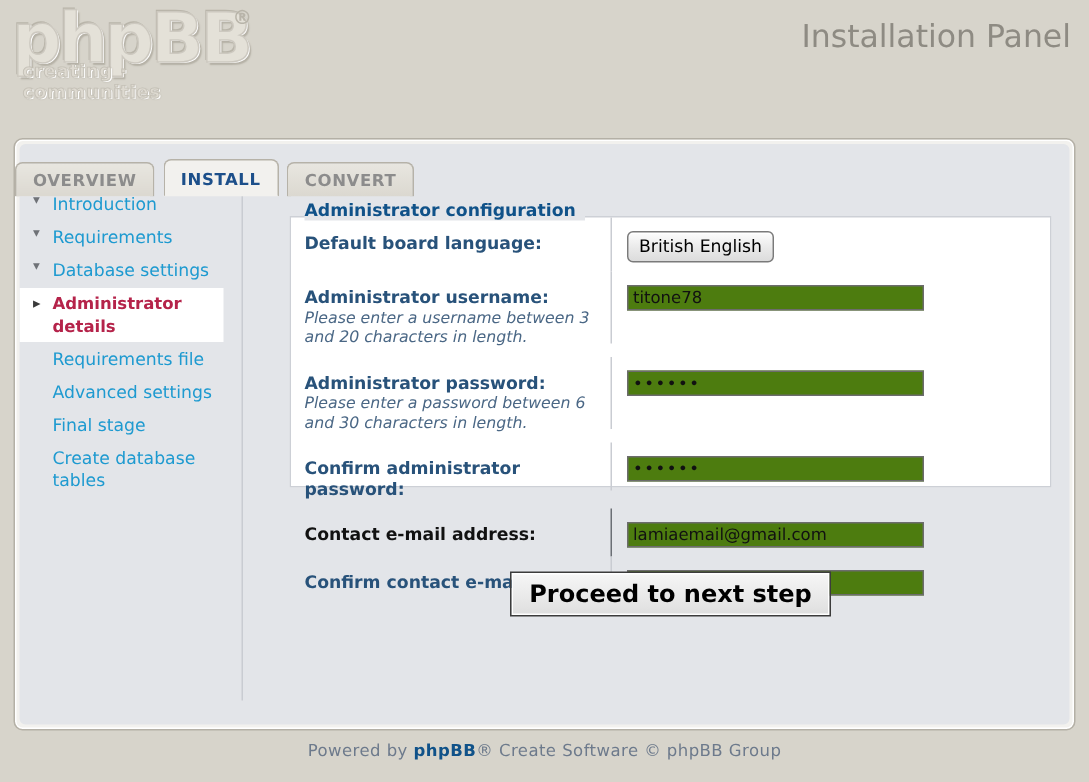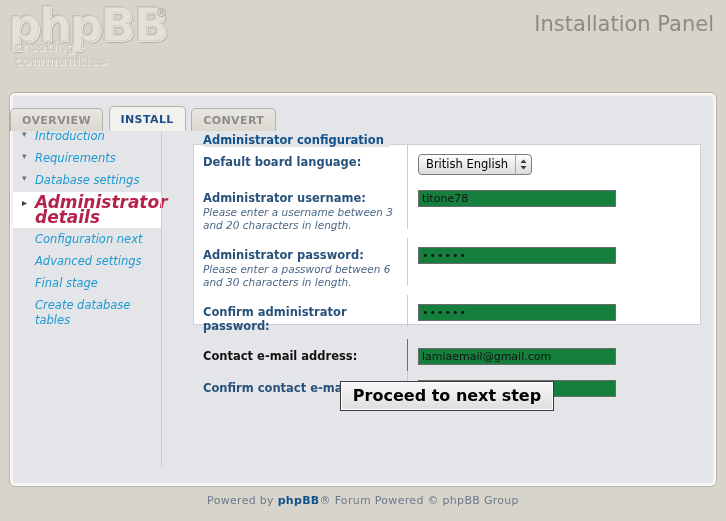--- a/index.html
+++ b/index.html
@@ -154,45 +154,44 @@
     background: #c9ccd2;
   }
   .nav-item {
     position: relative;
     padding: 3px 6px 3px 22px;
     font-size: 11.5px;
     color: #1e9ad0;
     line-height: 15px;
     cursor: pointer;
     margin-bottom: 1px;
-    font-style: italic;
   }
   .nav-item .marker {
     position: absolute;
     left: 9px;
     top: 4px;
     width: 8px;
     height: 8px;
     color: #7c7f85;
     font-size: 9px;
     line-height: 8px;
   }
   .nav-item.done .marker::before {
     content: "\25BE";
     color: #6f7277;
     font-size: 9px;
   }
   .nav-item.active {
     background: #ffffff;
     color: #b5234a;
     font-weight: bold;
-    width: 148px;
+    width: 136px;
     box-sizing: border-box;
     padding-left: 22px;
-    font-size: 17px;
+    font-size: 11px;
   }
   .nav-item.active .marker::before {
     content: "\25B8";
     color: #3a3a3a;
     font-size: 10px;
     position: absolute;
     left: 0px;
     top: 3px;
   }
   .nav-item.plain {
@@ -265,21 +264,21 @@
     border-left: 1px solid #c9ccd2;
     min-height: 22px;
     box-sizing: border-box;
   }
   .fcontrol.tall { min-height: 48px; }
   .fcontrol.dark-sep { border-left: 1px solid #6b6f75; }
 
   input.txt {
     width: 198px;
     height: 17px;
-    background: #15803d;
+    background: #4d7c0f;
     border: 1px solid #6c6c6c;
     font-family: "DejaVu Sans", sans-serif;
     font-size: 11px;
     color: #111;
     padding: 1px 3px;
     box-sizing: border-box;
     border-radius: 0;
   }
   input.txt.pw {
     letter-spacing: 1px;
@@ -290,20 +289,21 @@
     align-items: stretch;
     height: 19px;
     border: 1px solid #7a7a7a;
     border-radius: 4px;
     background: linear-gradient(to bottom, #fdfdfd 0%, #e9e9e9 55%, #dcdcdc 100%);
     font-size: 11.5px;
     color: #000;
     cursor: pointer;
     overflow: hidden;
     box-shadow: 0 1px 0 rgba(255,255,255,0.8) inset;
+    flex-direction: column;
   }
   .selectbox .sel-val {
     padding: 0 7px 0 7px;
     line-height: 19px;
     white-space: nowrap;
   }
   .selectbox .sel-arrows {
     width: 15px;
     border-left: 1px solid #a8a8a8;
     position: relative;
@@ -382,21 +382,21 @@
       </div>
       <div class="nav-item done">
         <span class="marker"></span>
         <span>Database settings</span>
       </div>
       <div class="nav-item active">
         <span class="marker"></span>
         <span>Administrator details</span>
       </div>
       <div class="nav-item plain">
-        <span>Configuration next</span>
+        <span>Requirements file</span>
       </div>
       <div class="nav-item plain">
         <span>Advanced settings</span>
       </div>
       <div class="nav-item plain">
         <span>Final stage</span>
       </div>
       <div class="nav-item plain">
         <span>Create database tables</span>
       </div>
@@ -481,14 +481,14 @@
 
       <div id="submit-wrap">
         <button id="submit-btn">Proceed to next step</button>
       </div>
 
     </div>
   </div>
 </div>
 
 <div id="footer">
-  <span>Powered by </span><b>phpBB</b><span>® Forum Powered © phpBB Group</span>
+  <span>Powered by </span><b>phpBB</b><span>® Create Software © phpBB Group</span>
 </div>
 
 </body></html>

